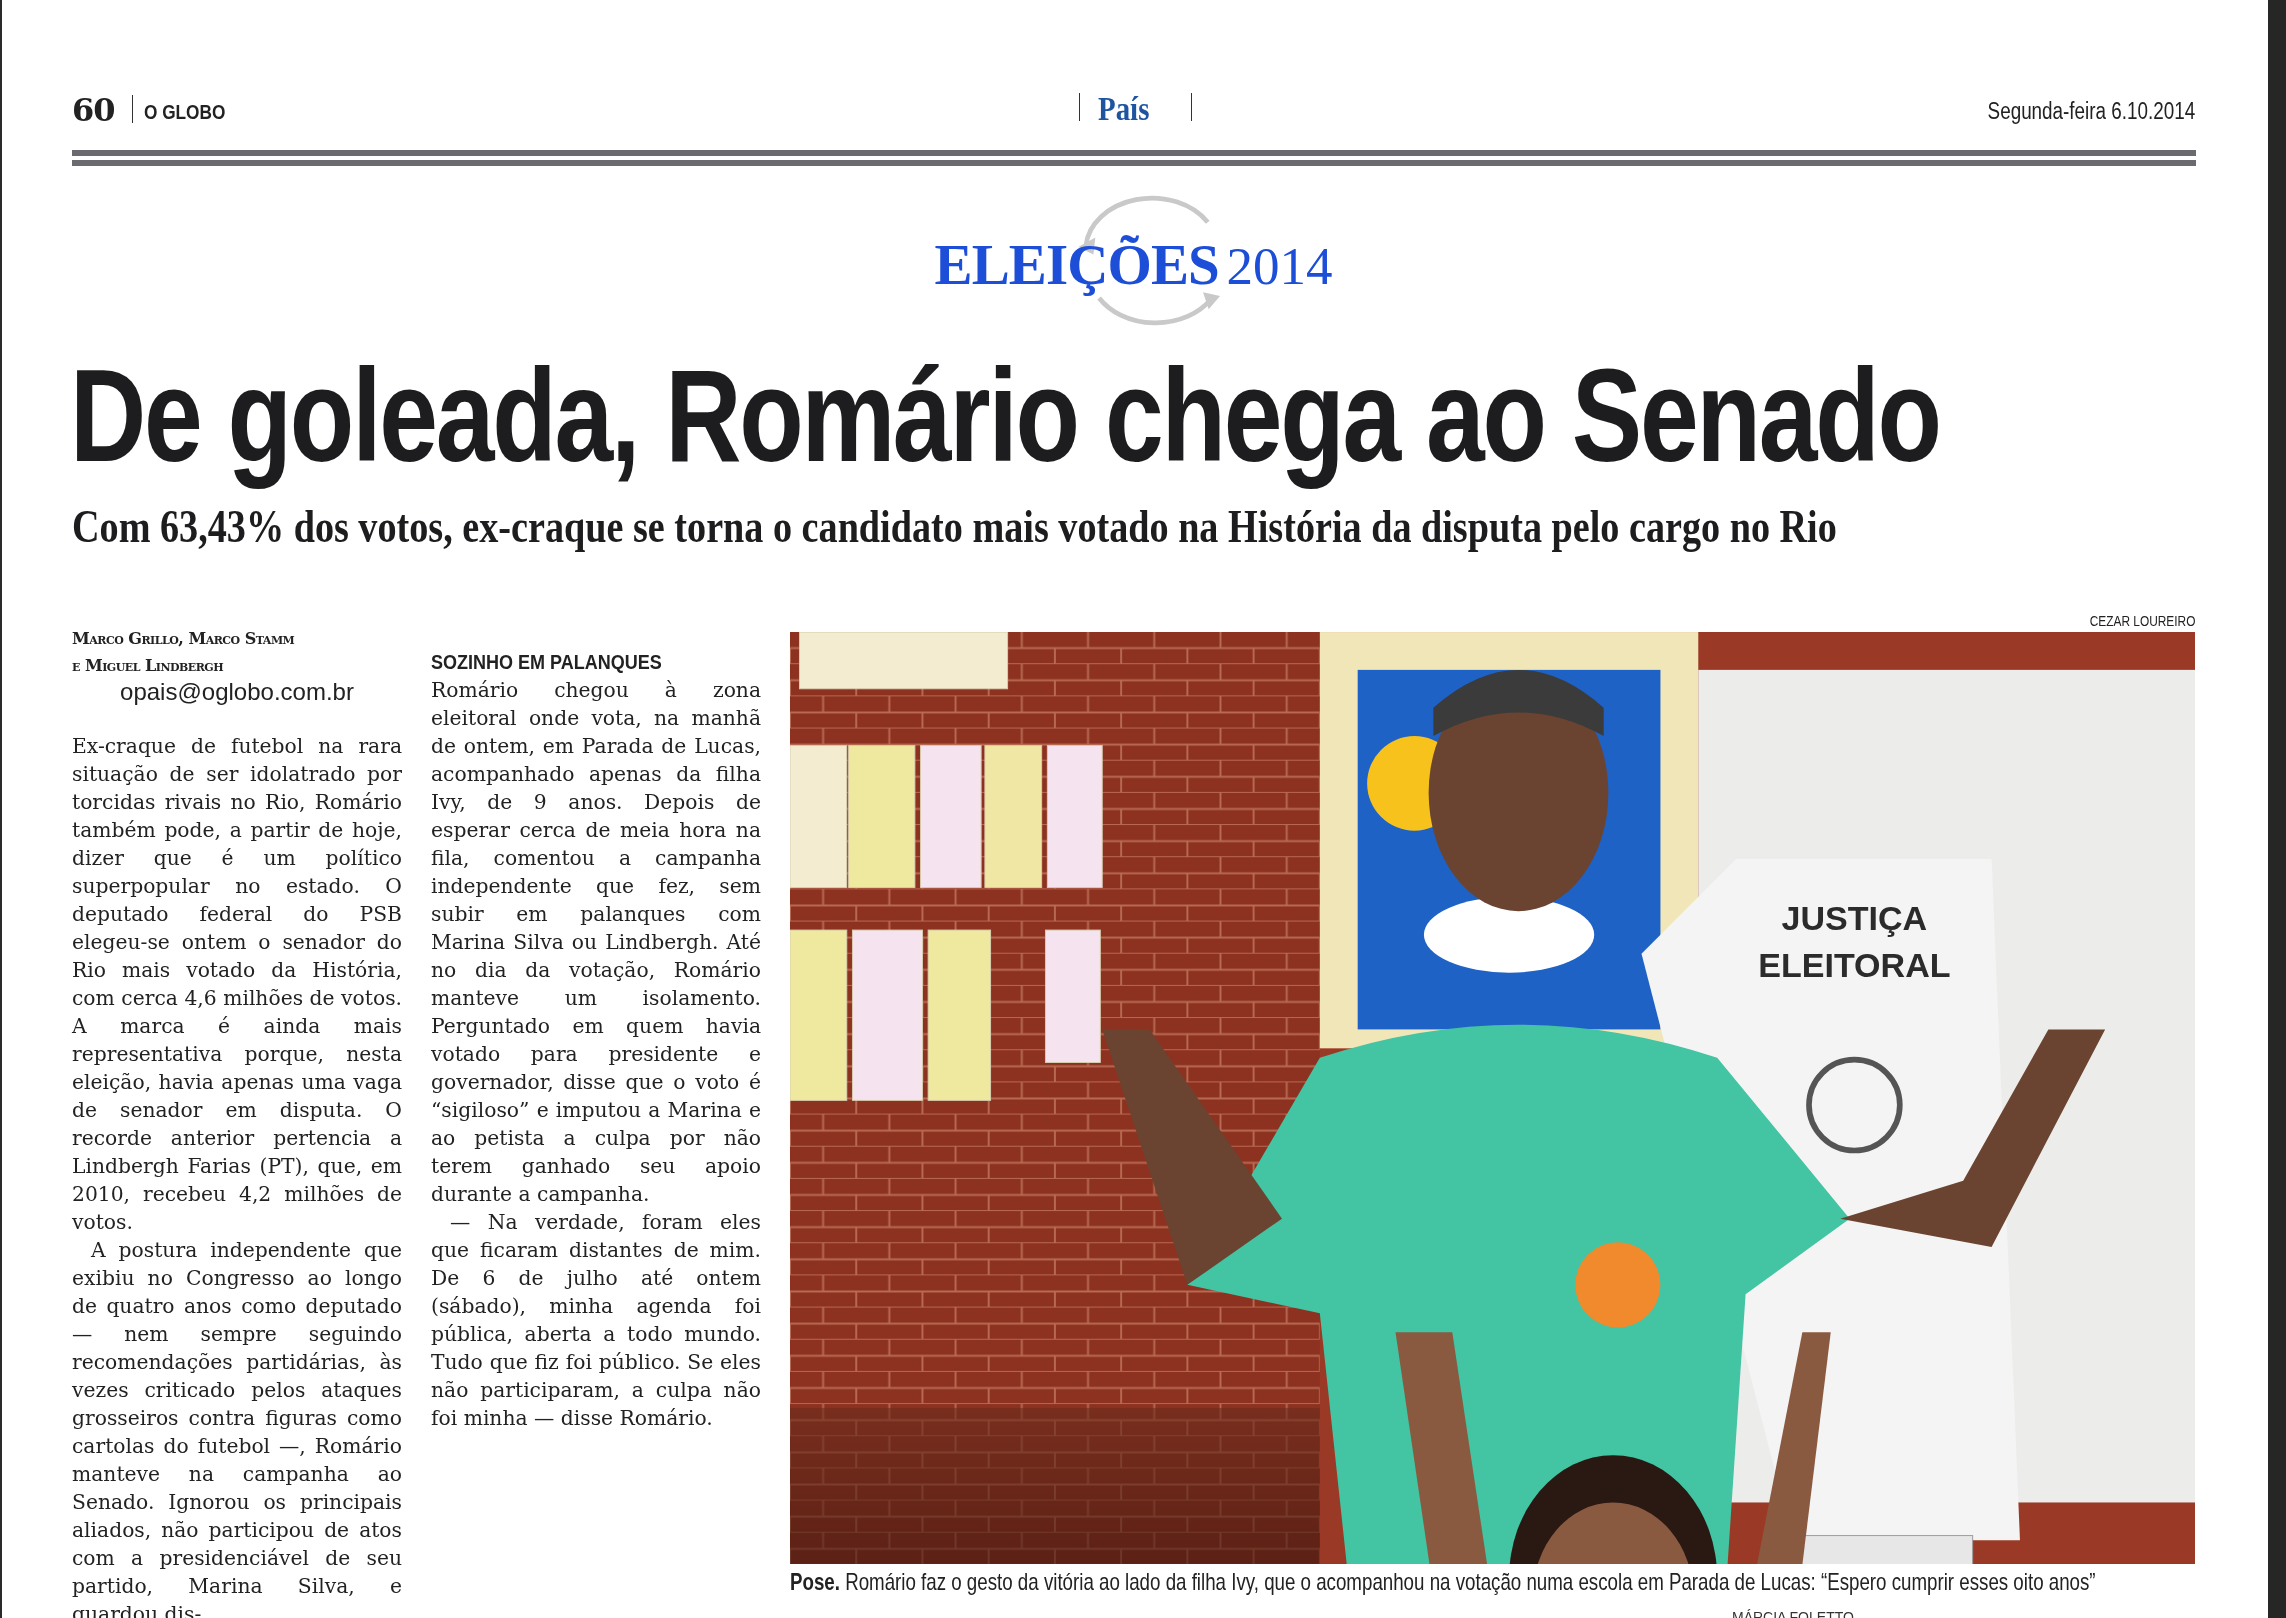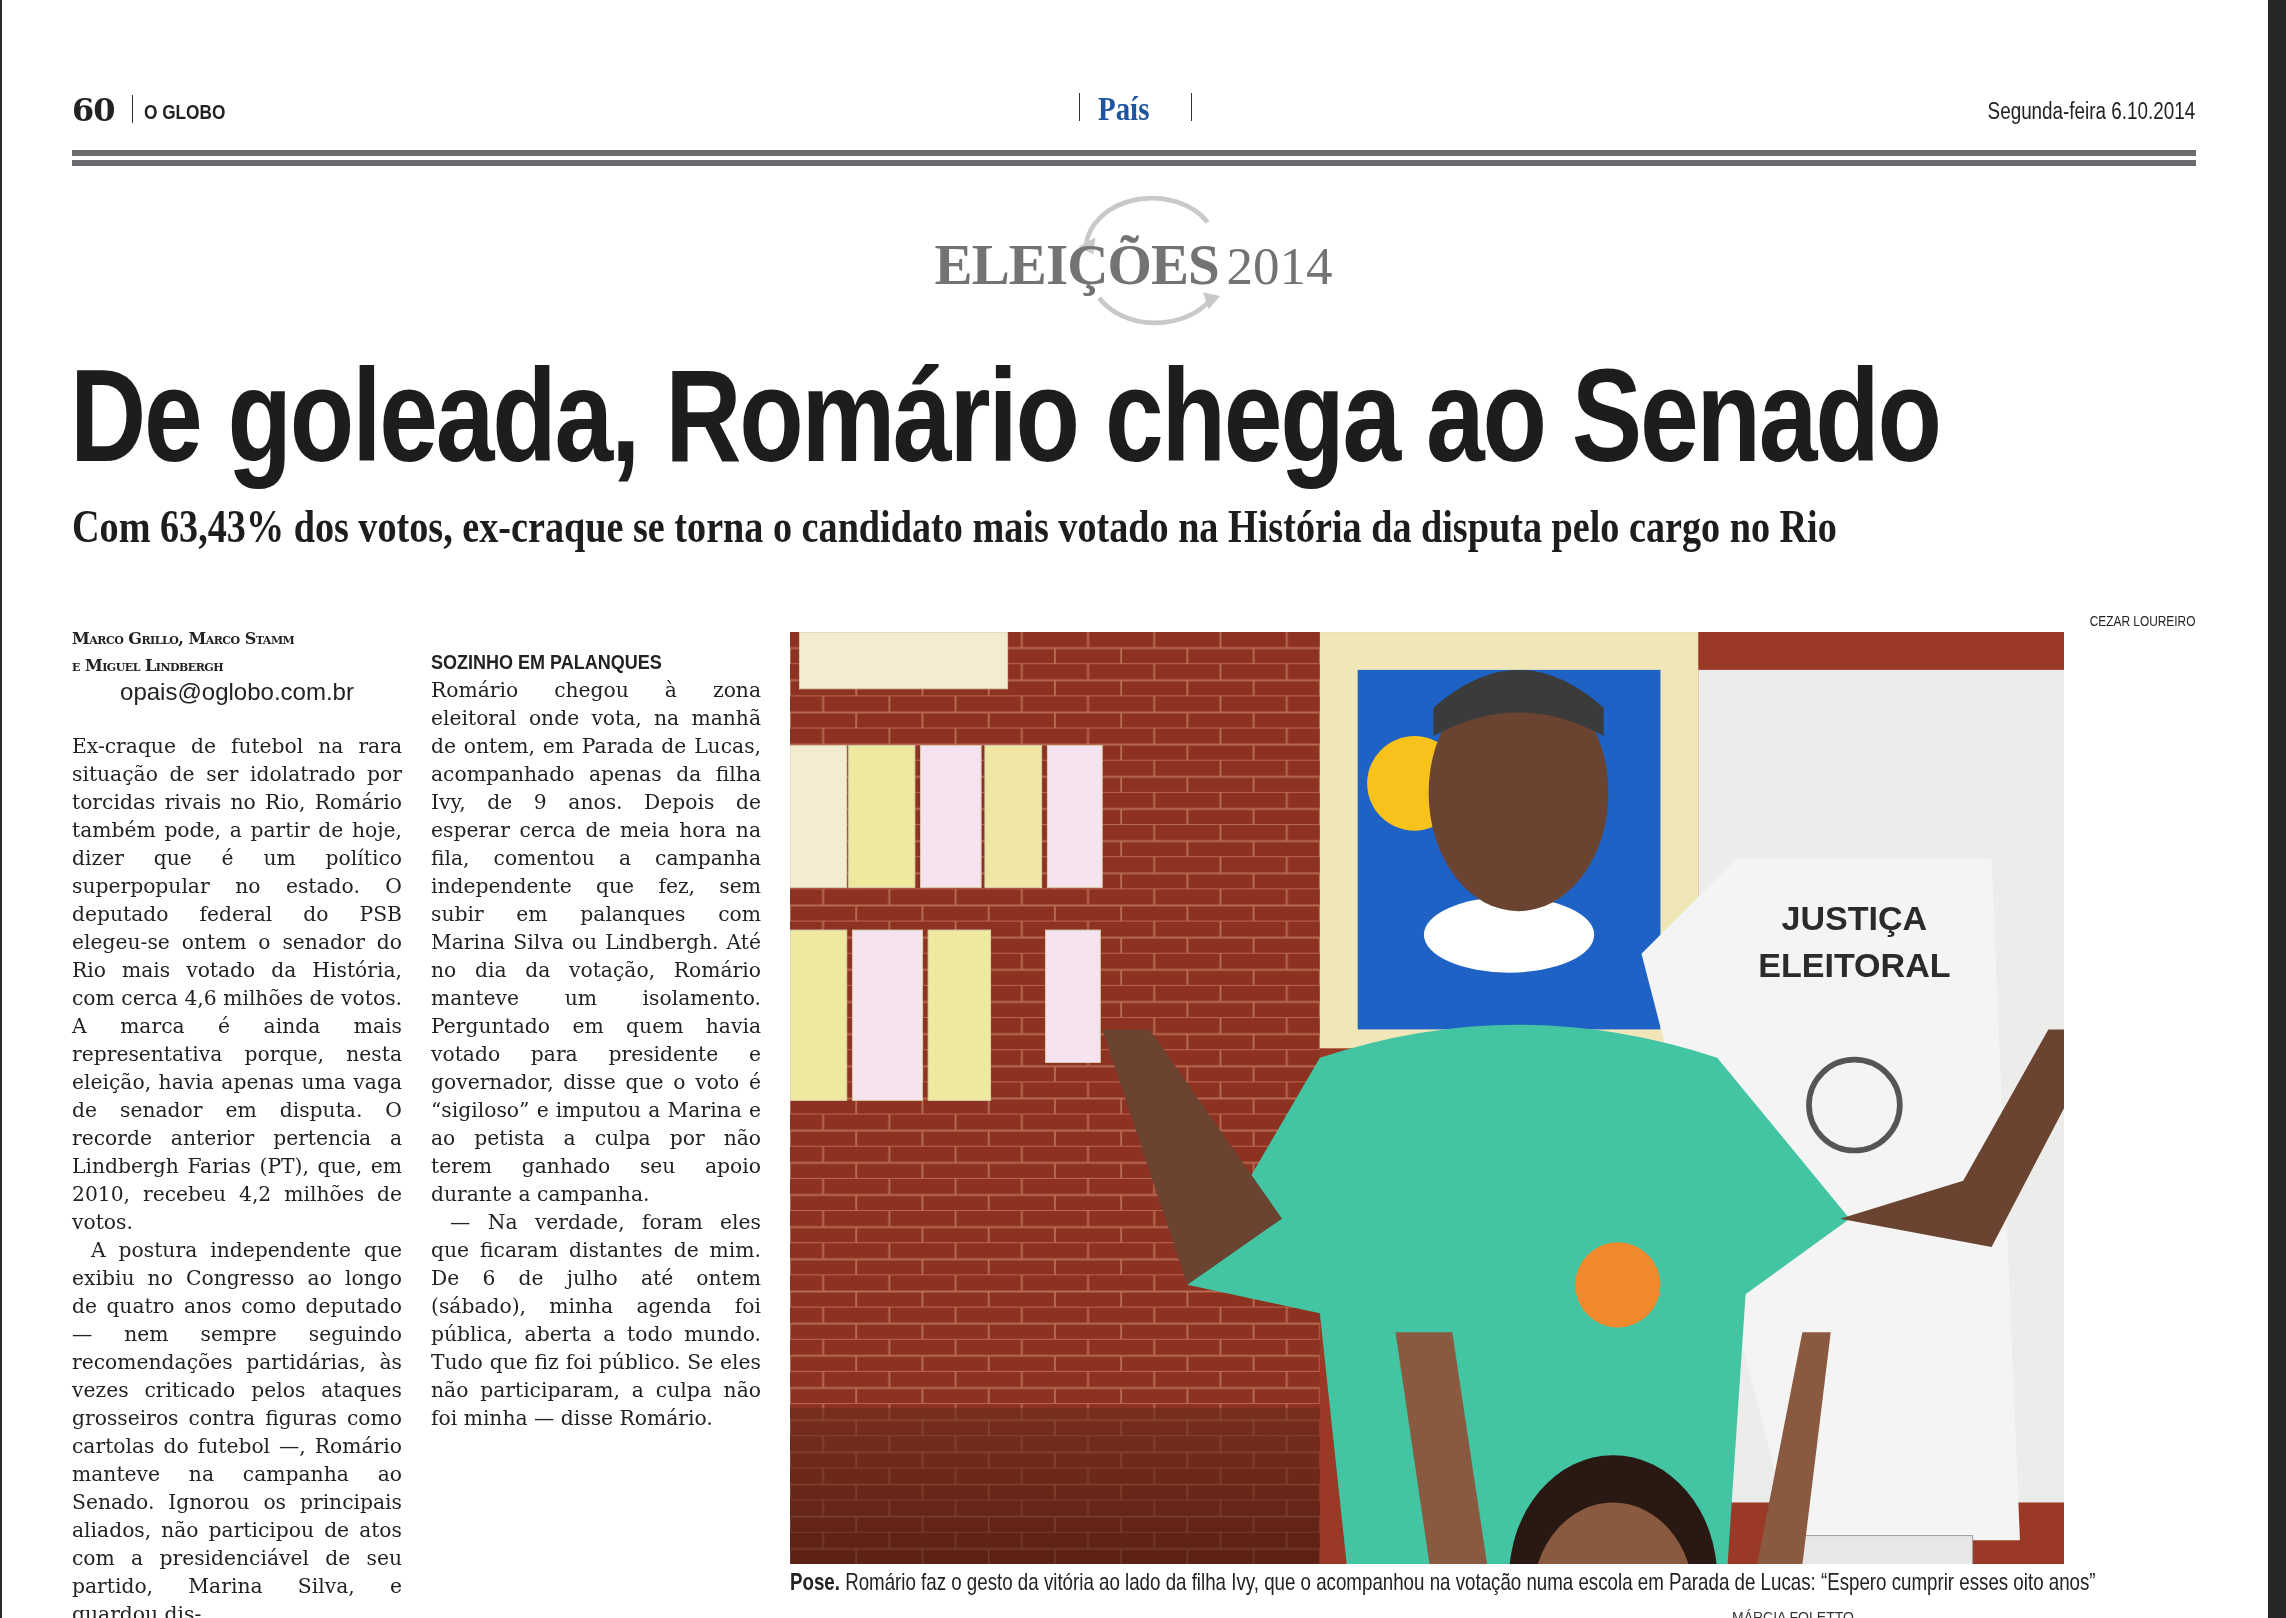--- a/index.html
+++ b/index.html
@@ -14,41 +14,41 @@
   .page-num { position: absolute; left: 72px; top: 91px; font-family: "DejaVu Serif", serif; font-weight: bold; font-size: 32px; color: #222; letter-spacing: -0.9px; }
   .pipe { position: absolute; width: 1.4px; background: #333; }
   .brand { position: absolute; left: 144px; top: 100px; font-family: "Liberation Sans", sans-serif; font-weight: bold; font-size: 21px; color: #222; transform: scaleX(0.82); transform-origin: left; }
   .section { position: absolute; left: 1098px; top: 90px; font-family: "Liberation Serif", serif; font-weight: bold; font-size: 34px; color: #1f55a0; transform: scaleX(0.85); transform-origin: left; }
   .date { position: absolute; right: 91px; top: 98px; font-size: 23px; color: #222; transform: scaleX(0.82); transform-origin: right; }
   .rule { position: absolute; left: 72px; width: 2124px; height: 5.7px; background: #6b6a6f; }
 
   
   .kicker { position: absolute; left: 927px; top: 194px; width: 416px; height: 137px; }
   .kicker svg { position: absolute; left: 0; top: 0; }
-  .kicker-text { position: absolute; left: 7.6px; top: 38px; white-space: nowrap; font-family: "Liberation Serif", serif; color: #737373; }
+  .kicker-text { position: absolute; left: 7.6px; top: 38px; white-space: nowrap; font-family: "Liberation Serif", serif; color: #1d4ed8; }
   .kicker-word { font-weight: bold; font-size: 57px; letter-spacing: -0.9px; }
   .kicker-year { font-size: 53px; margin-left: 7.6px; }
 
   
   .headline { position: absolute; left: 70px; top: 343px; white-space: nowrap; font-family: "Liberation Sans", sans-serif; font-weight: bold; font-size: 132px; color: #1d1d1f; letter-spacing: -2.8px; transform: scaleX(0.80); transform-origin: left; line-height: 1.1; }
   .deck { position: absolute; left: 72px; top: 500px; white-space: nowrap; font-family: "Liberation Serif", serif; font-weight: bold; font-size: 46px; color: #1d1d1f; transform: scaleX(0.83); transform-origin: left; }
 
   
   .col { position: absolute; top: 626px; width: 330px; font-family: "DejaVu Serif", serif; font-size: 20.3px; line-height: 28px; color: #222; text-align: justify; }
   .col p { margin: 0; }
   .col p.indent { text-indent: 19px; }
   .col1 { left: 72px; }
   .col2 { left: 431px; }
   .byline { font-family: "DejaVu Serif", serif; font-weight: bold; font-variant: small-caps; font-size: 16px; line-height: 26.5px; text-align: left; letter-spacing: -0.5px; }
   .email { font-family: "Liberation Sans", sans-serif; font-size: 24px; line-height: 26.5px; text-align: center; margin-bottom: 26.5px !important; }
   .subhead { font-family: "Liberation Sans", sans-serif; font-weight: bold; font-size: 20px; line-height: 26.5px; text-align: left; margin-top: 23px !important; transform: scaleX(0.9); transform-origin: left; }
 
   
   .credit { position: absolute; right: 91px; top: 613px; font-size: 14px; color: #222; transform: scaleX(0.85); transform-origin: right; }
-  .photo { position: absolute; left: 790px; top: 632px; width: 1274px; height: 932px; overflow: hidden; background: #8a2f1c; }
+  .photo { position: absolute; left: 790px; top: 632px; width: 1405px; height: 932px; overflow: hidden; background: #8a2f1c; }
   .caption { position: absolute; left: 790px; top: 1568px; white-space: nowrap; font-size: 24px; color: #222; transform: scaleX(0.78); transform-origin: left; }
   .caption b { font-weight: bold; }
   .credit2 { position: absolute; left: 1732px; top: 1609px; font-size: 14px; color: #333; }
 </style>
 </head>
 <body>
 
 <div class="left-edge"></div>
 <div class="right-strip"></div>
 

